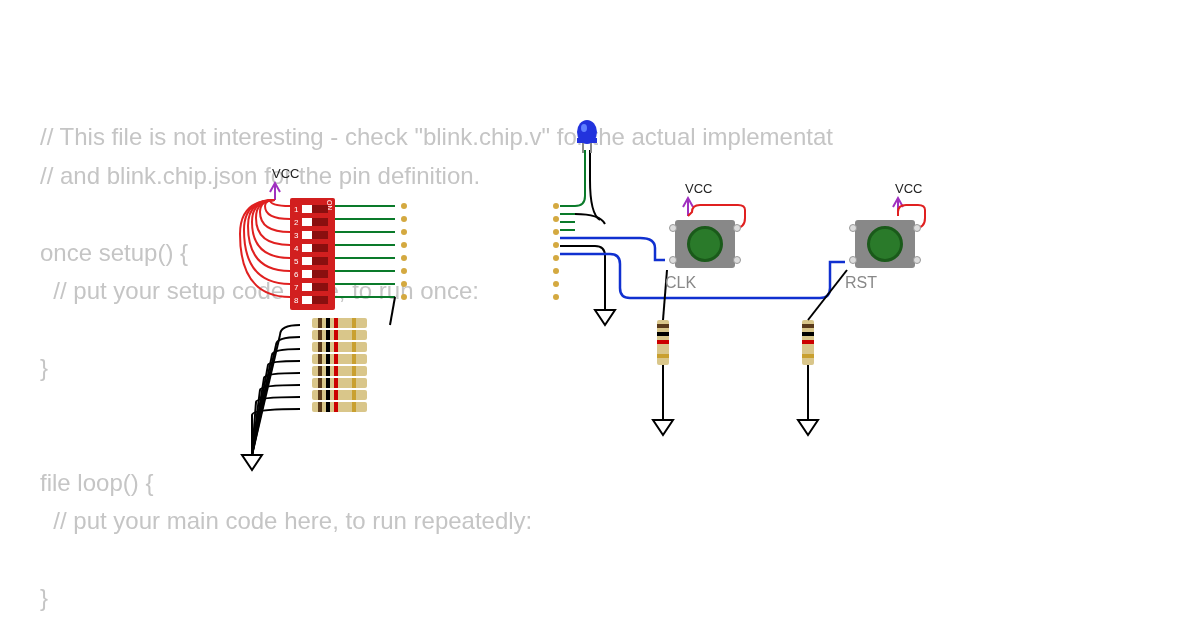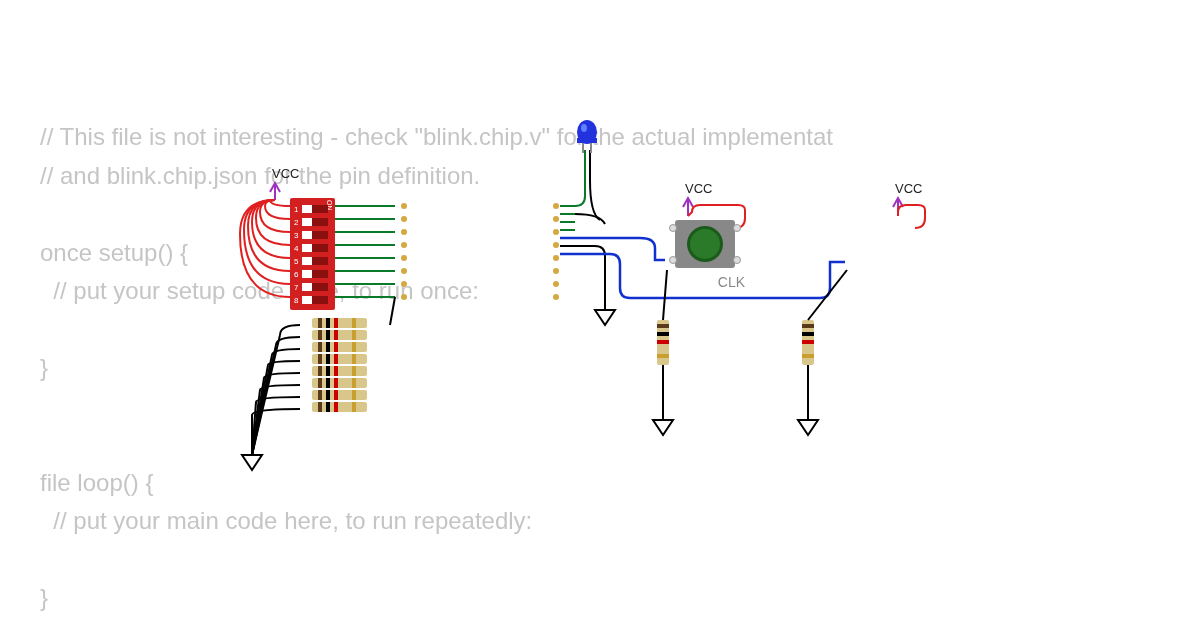--- a/index.html
+++ b/index.html
@@ -139,22 +139,22 @@
   }
   .btn-pin {
     position: absolute;
     width: 8px;
     height: 8px;
     background: #ddd;
     border: 1px solid #999;
     border-radius: 50%;
   }
   .btn-label {
-    text-align: right;
-    font-size: 14px;
+    text-align: left;
+    font-size: 16px;
     color: #888;
     margin-top: 6px;
   }
   .vcc-label {
     position: absolute;
     font-size: 13px;
     color: #222;
     margin-left: 8px;
   }
   .vert-res {
@@ -454,14 +454,24 @@
   <div class="btn-body">
     <div class="btn-pin" style="left:-6px;top:4px"></div>
     <div class="btn-pin" style="right:-6px;top:4px"></div>
     <div class="btn-pin" style="left:-6px;bottom:4px"></div>
     <div class="btn-pin" style="right:-6px;bottom:4px"></div>
     <div class="btn-top"></div>
   </div>
   <div class="btn-label">CLK</div>
 </div>
 
+<div class="button-assembly" style="left:845px;top:220px">
+  <div class="btn-body">
+    <div class="btn-pin" style="left:-6px;top:4px"></div>
+    <div class="btn-pin" style="right:-6px;top:4px"></div>
+    <div class="btn-pin" style="left:-6px;bottom:4px"></div>
+    <div class="btn-pin" style="right:-6px;bottom:4px"></div>
+    <div class="btn-top"></div>
+  </div>
+  <div class="btn-label">RST</div>
+</div>
 
 </div>
 
 </body></html>

